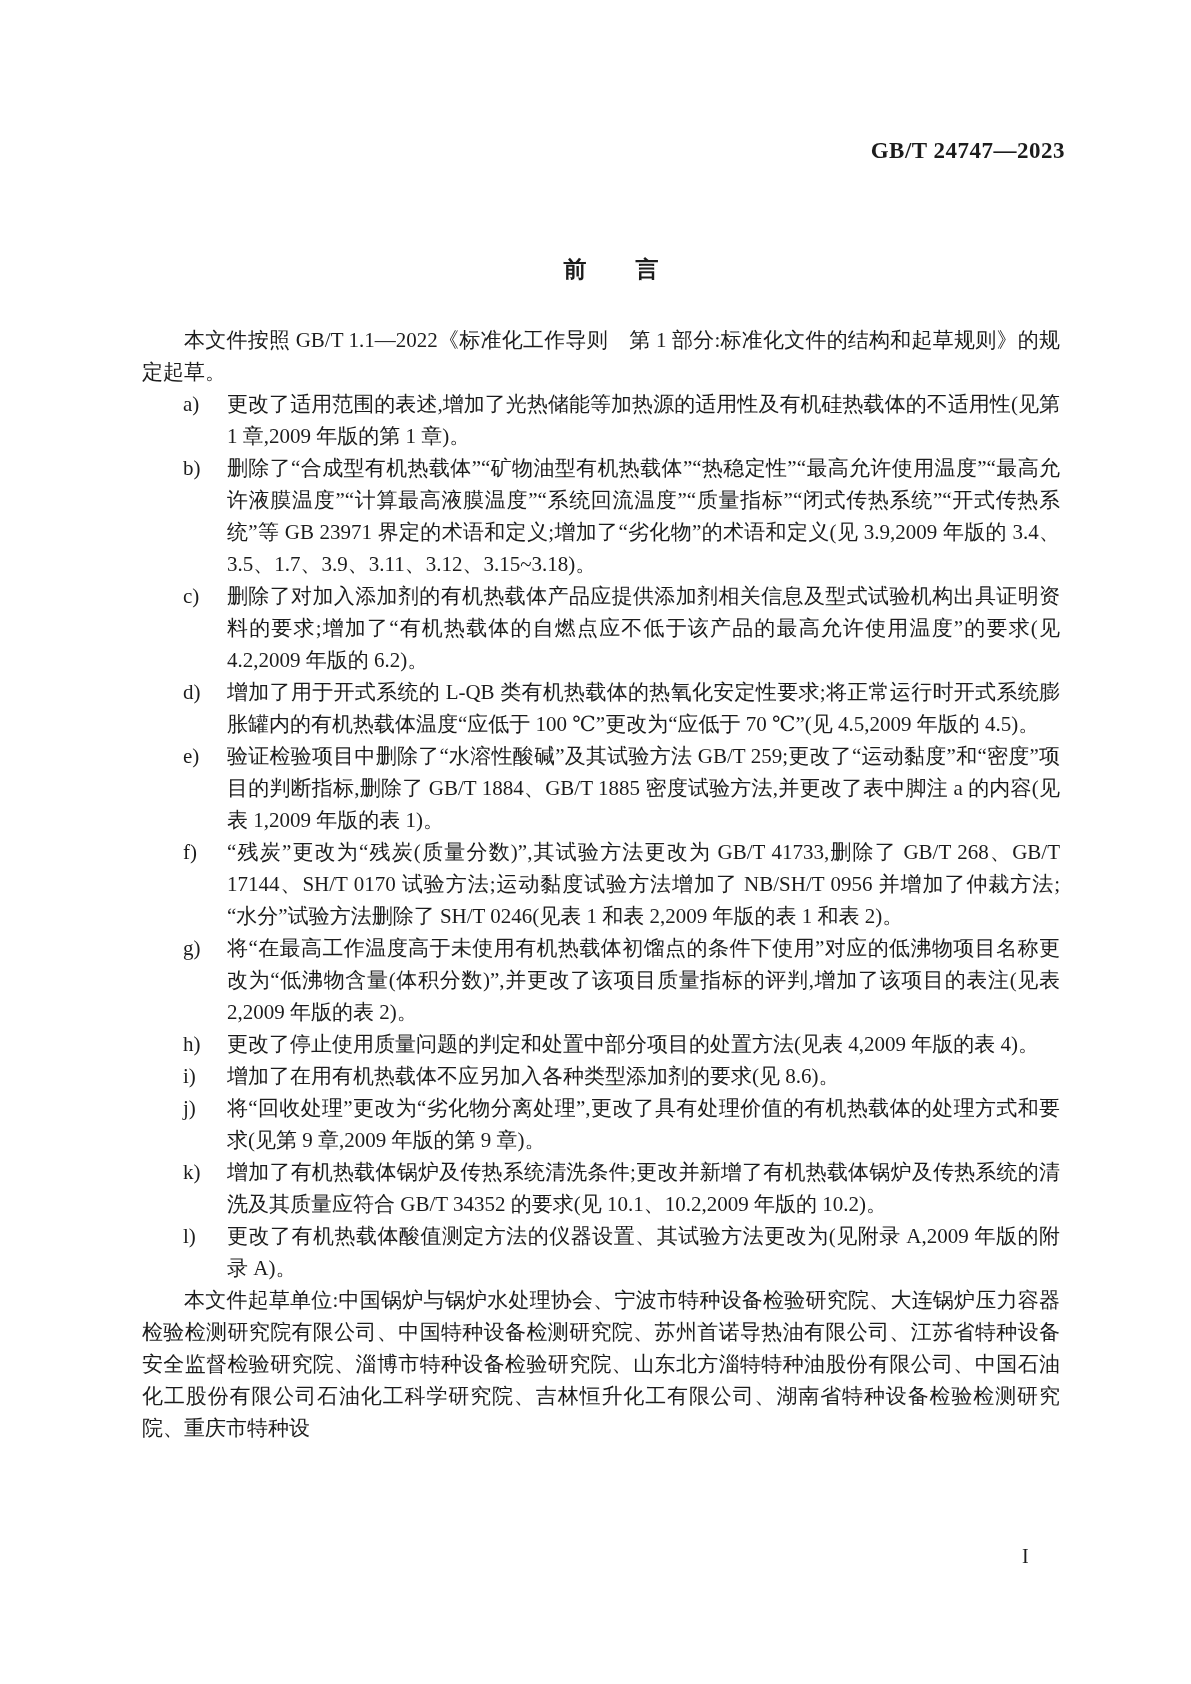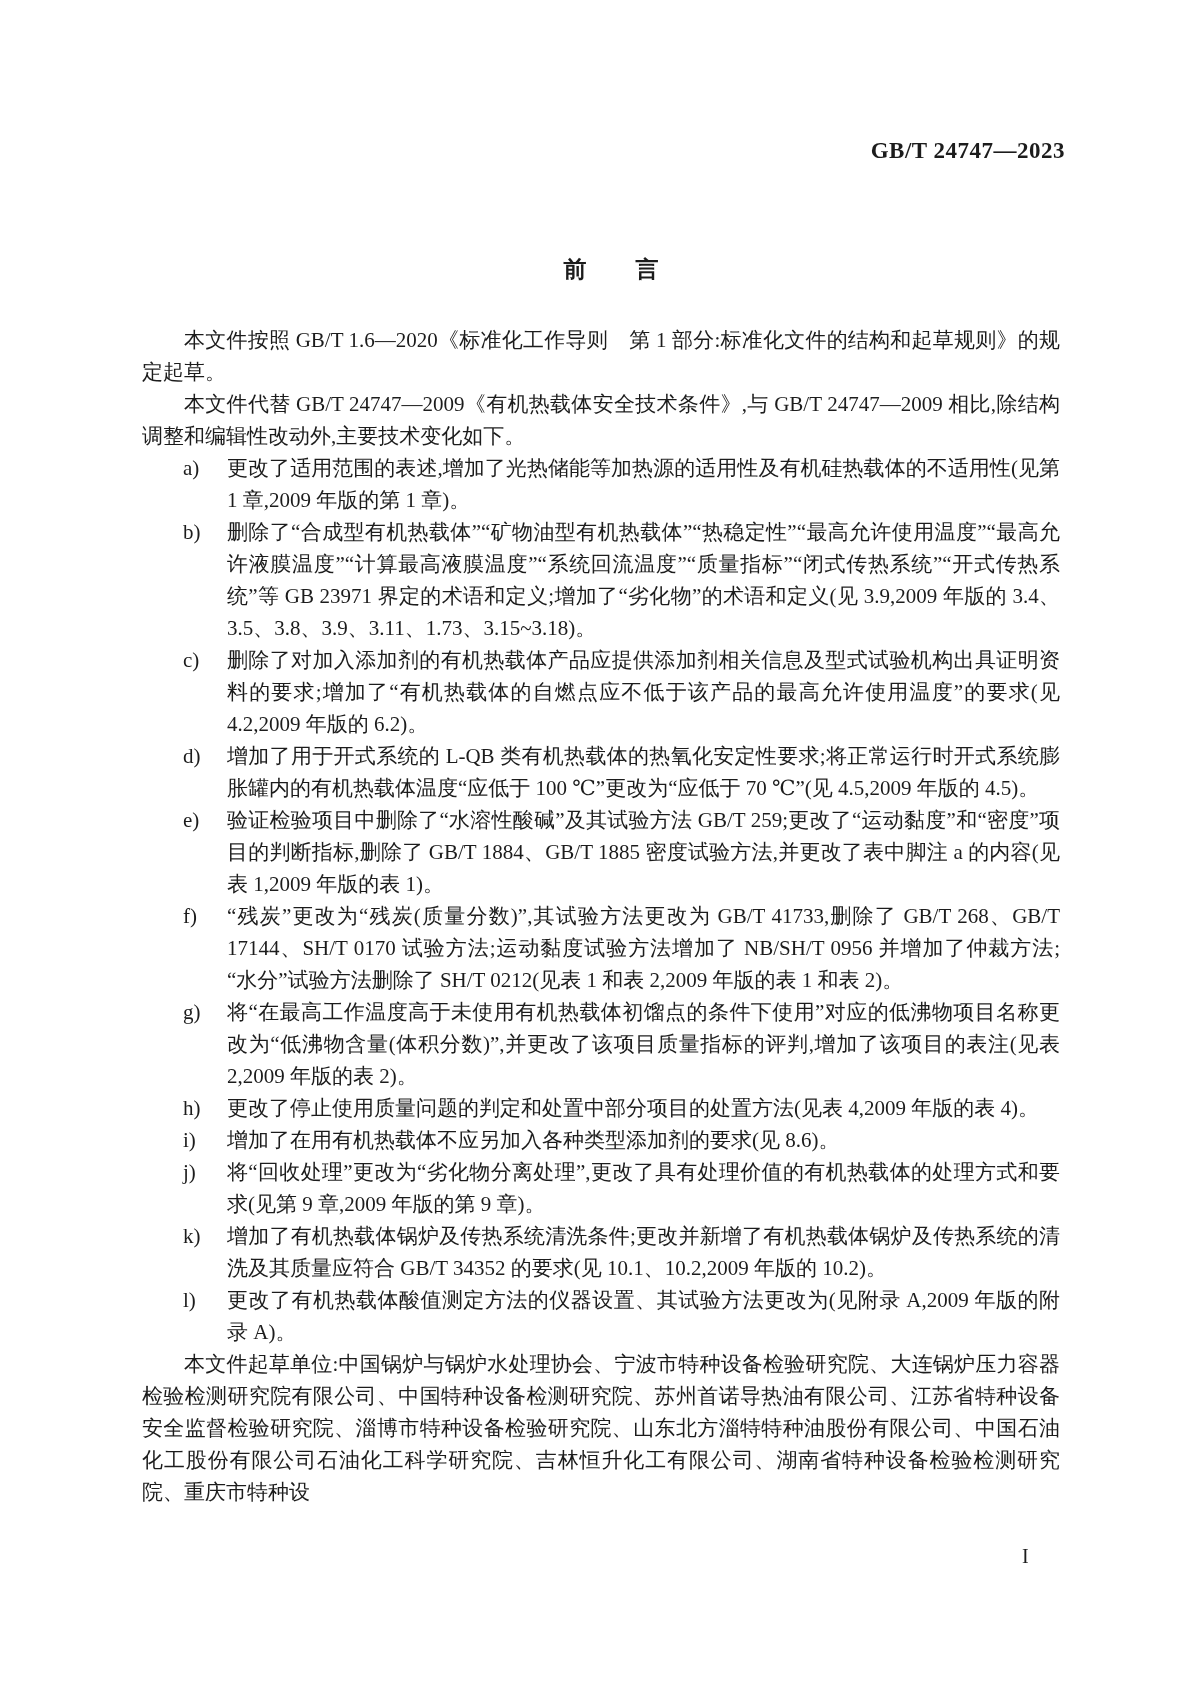--- a/index.html
+++ b/index.html
@@ -73,52 +73,51 @@
 </head>
 <body>
 
 <div class="page">
 
   <div class="doc-code">GB/T 24747—2023</div>
 
   <h1 class="page-title">前　　言</h1>
 
   <div class="content">
-    <p class="para">本文件按照 GB/T 1.6—2020《标准化工作导则　第 1 部分:标准化文件的结构和起草规则》的规定起草。</p>
-    <p class="para">本文件代替 GB/T 24747—2009《有机热载体安全技术条件》,与 GB/T 24747—2009 相比,除结构调整和编辑性改动外,主要技术变化如下。</p>
+    <p class="para">本文件按照 GB/T 1.1—2022《标准化工作导则　第 1 部分:标准化文件的结构和起草规则》的规定起草。</p>
 
     <ol class="changes" id="changes-list">
   <li class="change-item">
     <span class="change-label">a)</span>
     <span class="change-text">更改了适用范围的表述,增加了光热储能等加热源的适用性及有机硅热载体的不适用性(见第 1 章,2009 年版的第 1 章)。</span>
   </li>
 
   <li class="change-item">
     <span class="change-label">b)</span>
-    <span class="change-text">删除了“合成型有机热载体”“矿物油型有机热载体”“热稳定性”“最高允许使用温度”“最高允许液膜温度”“计算最高液膜温度”“系统回流温度”“质量指标”“闭式传热系统”“开式传热系统”等 GB 23971 界定的术语和定义;增加了“劣化物”的术语和定义(见 3.9,2009 年版的 3.4、3.5、3.8、3.9、3.11、1.73、3.15~3.18)。</span>
+    <span class="change-text">删除了“合成型有机热载体”“矿物油型有机热载体”“热稳定性”“最高允许使用温度”“最高允许液膜温度”“计算最高液膜温度”“系统回流温度”“质量指标”“闭式传热系统”“开式传热系统”等 GB 23971 界定的术语和定义;增加了“劣化物”的术语和定义(见 3.9,2009 年版的 3.4、3.5、1.7、3.9、3.11、3.12、3.15~3.18)。</span>
   </li>
 
   <li class="change-item">
     <span class="change-label">c)</span>
     <span class="change-text">删除了对加入添加剂的有机热载体产品应提供添加剂相关信息及型式试验机构出具证明资料的要求;增加了“有机热载体的自燃点应不低于该产品的最高允许使用温度”的要求(见 4.2,2009 年版的 6.2)。</span>
   </li>
 
   <li class="change-item">
     <span class="change-label">d)</span>
     <span class="change-text">增加了用于开式系统的 L-QB 类有机热载体的热氧化安定性要求;将正常运行时开式系统膨胀罐内的有机热载体温度“应低于 100 ℃”更改为“应低于 70 ℃”(见 4.5,2009 年版的 4.5)。</span>
   </li>
 
   <li class="change-item">
     <span class="change-label">e)</span>
     <span class="change-text">验证检验项目中删除了“水溶性酸碱”及其试验方法 GB/T 259;更改了“运动黏度”和“密度”项目的判断指标,删除了 GB/T 1884、GB/T 1885 密度试验方法,并更改了表中脚注 a 的内容(见表 1,2009 年版的表 1)。</span>
   </li>
 
   <li class="change-item">
     <span class="change-label">f)</span>
-    <span class="change-text">“残炭”更改为“残炭(质量分数)”,其试验方法更改为 GB/T 41733,删除了 GB/T 268、GB/T 17144、SH/T 0170 试验方法;运动黏度试验方法增加了 NB/SH/T 0956 并增加了仲裁方法;“水分”试验方法删除了 SH/T 0212(见表 1 和表 2,2009 年版的表 1 和表 2)。</span>
+    <span class="change-text">“残炭”更改为“残炭(质量分数)”,其试验方法更改为 GB/T 41733,删除了 GB/T 268、GB/T 17144、SH/T 0170 试验方法;运动黏度试验方法增加了 NB/SH/T 0956 并增加了仲裁方法;“水分”试验方法删除了 SH/T 0246(见表 1 和表 2,2009 年版的表 1 和表 2)。</span>
   </li>
 
   <li class="change-item">
     <span class="change-label">g)</span>
     <span class="change-text">将“在最高工作温度高于未使用有机热载体初馏点的条件下使用”对应的低沸物项目名称更改为“低沸物含量(体积分数)”,并更改了该项目质量指标的评判,增加了该项目的表注(见表 2,2009 年版的表 2)。</span>
   </li>
 
   <li class="change-item">
     <span class="change-label">h)</span>
     <span class="change-text">更改了停止使用质量问题的判定和处置中部分项目的处置方法(见表 4,2009 年版的表 4)。</span>

